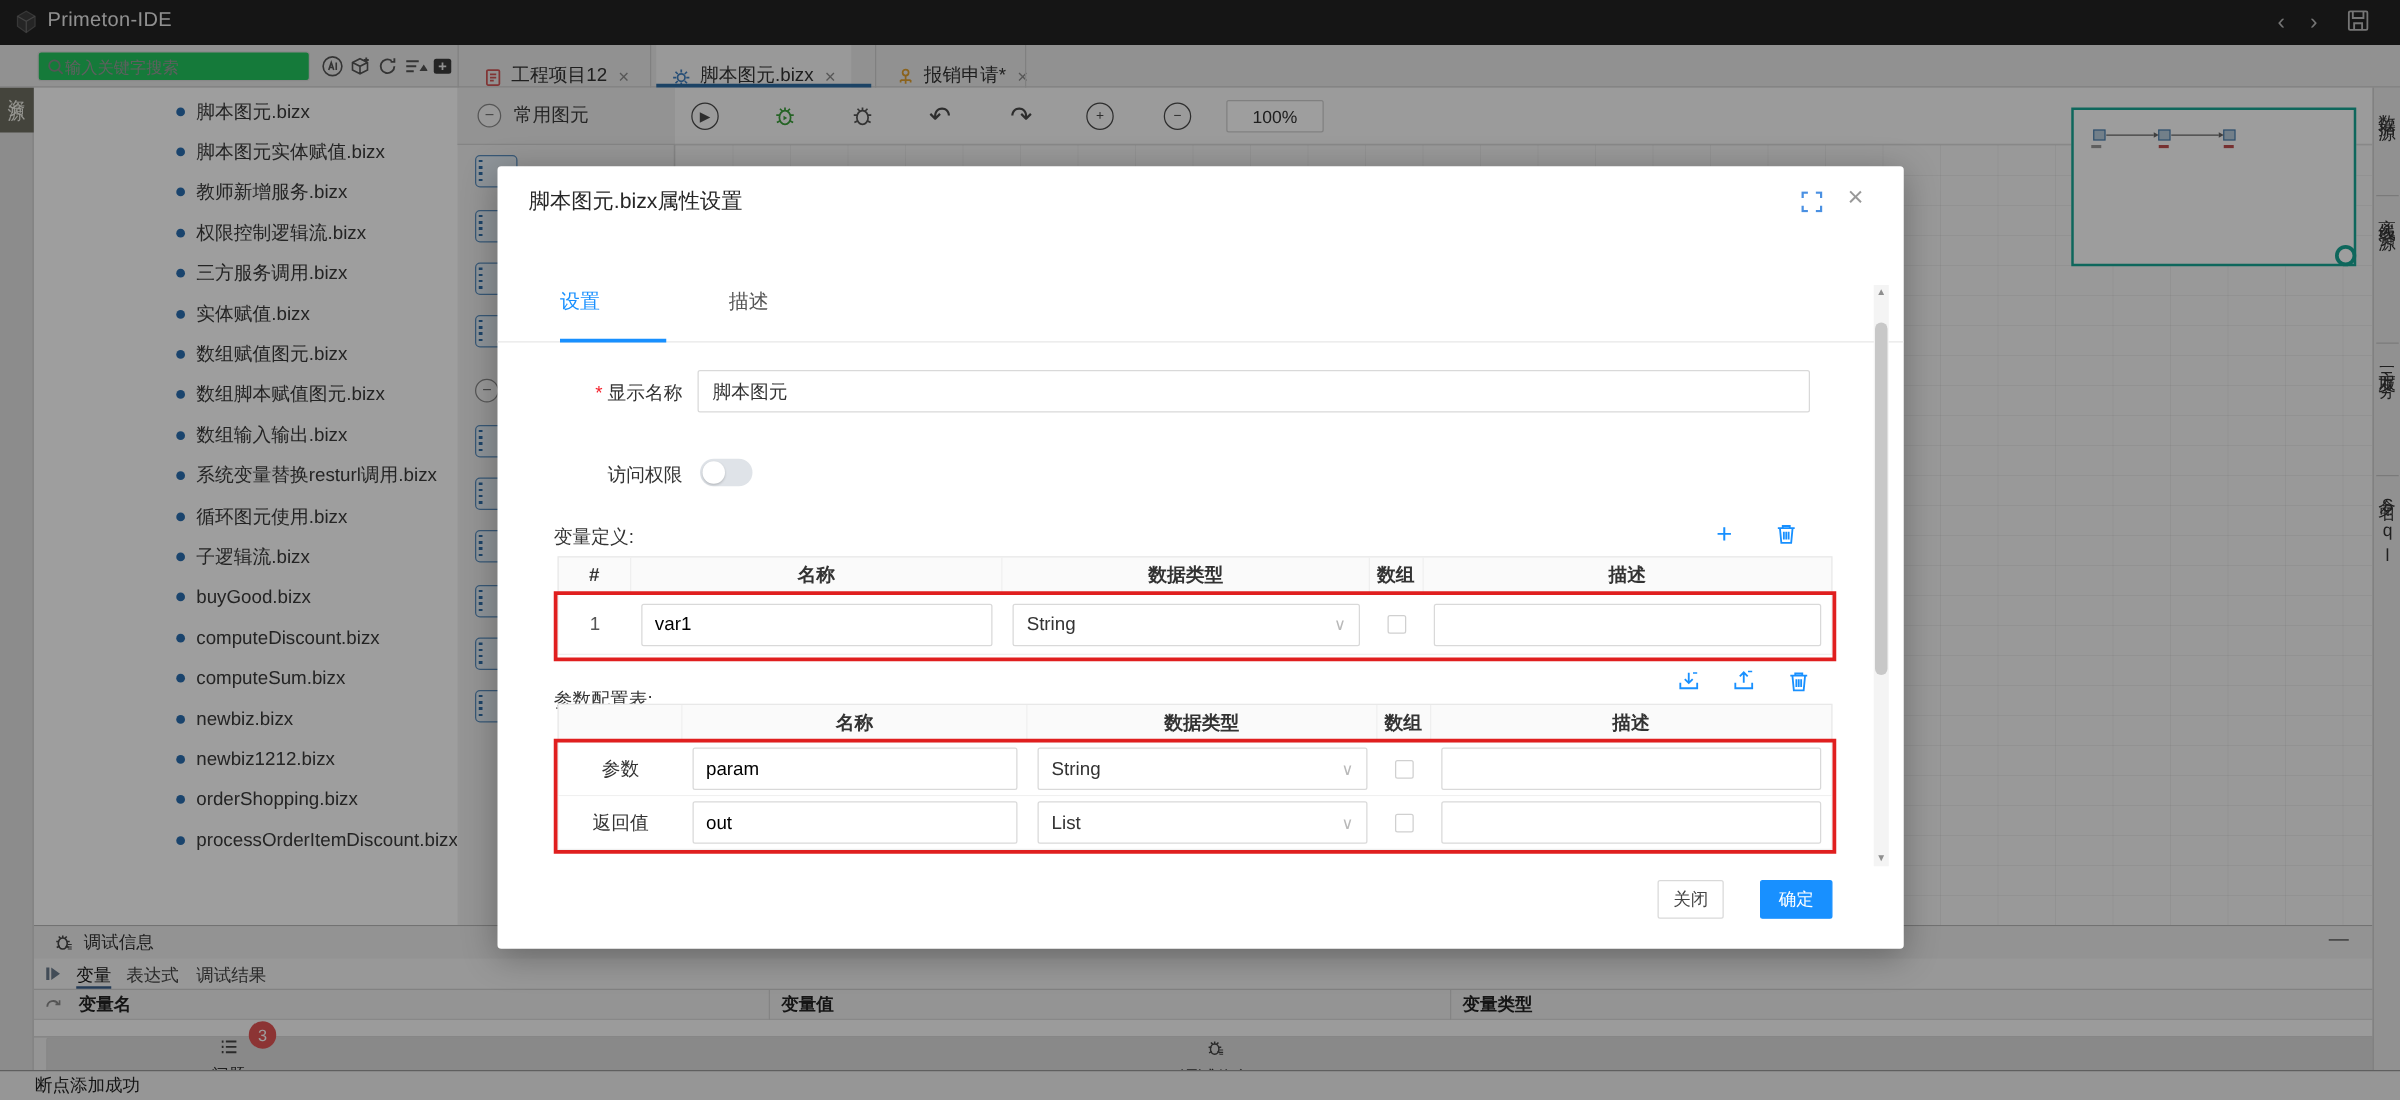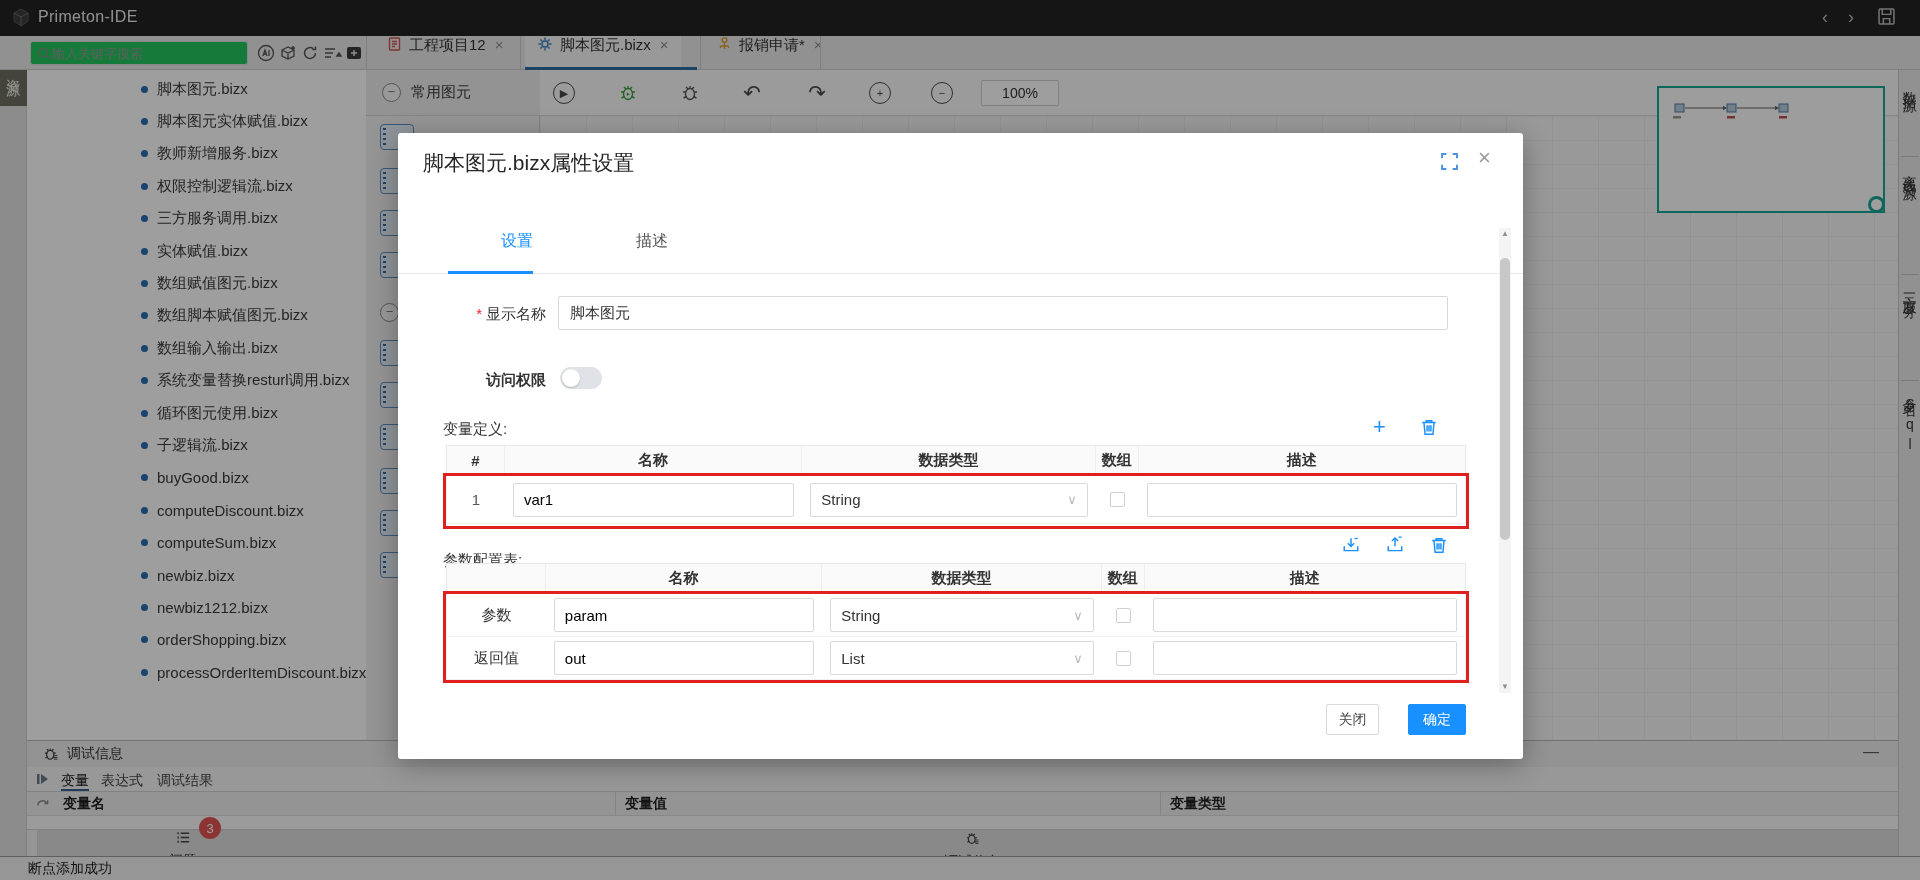--- a/index.html
+++ b/index.html
@@ -14,21 +14,21 @@
   .titlebar .app-title { position:absolute; left:38px; top:8px; font-size:16px; letter-spacing:.3px; }
   .tb-ico { position:absolute; top:6px; color:#bdbdbd; font-size:18px; line-height:22px; cursor:pointer; }
 
   
   .topbar { left:0; top:36px; width:1920px; height:34px; background:#ebebeb; border-bottom:1px solid #cfcfcf; z-index:4; }
   .searchbox { position:absolute; left:30px; top:5px; width:218px; height:24px; background:#22c55e; border:1px solid #dcdcdc; border-radius:3px; display:flex; align-items:center; padding:0 6px; }
   .searchbox input { border:none; outline:none; background:transparent; font-size:13px; color:#444; width:180px; font-family:inherit; }
   .searchbox input::placeholder { color:#9a9a9a; }
   .mini-ico { position:absolute; top:7px; width:20px; height:20px; color:#555; cursor:pointer; }
   .vdiv { position:absolute; top:0; width:1px; height:34px; background:#cfcfcf; }
-  .etab { position:absolute; top:0; height:34px; display:flex; align-items:flex-start; gap:7px; padding:0 12px; font-size:15px; color:#333; cursor:pointer; }
+  .etab { position:absolute; top:0; height:34px; display:flex; align-items:flex-end; gap:7px; padding:0 12px; font-size:15px; color:#333; cursor:pointer; }
   .etab.active { background:#f7f7f7; }
   .etab .x { color:#8d8d8d; font-size:15px; margin-left:2px; }
   .etab-underline { position:absolute; left:525px; top:67px; width:172px; height:3px; background:#2e6da4; }
 
   
   .lrail { left:0; top:36px; width:27px; height:820px; background:#e3e3e3; border-right:1px solid #cfcfcf; z-index:3; }
   .lrail-chip { position:absolute; left:0; top:2px; width:27px; height:68px; background:#6e6e62; color:#f2f2ea; display:flex; align-items:center; justify-content:center; cursor:pointer; }
   .vtext { writing-mode:vertical-rl; text-orientation:upright; letter-spacing:4px; font-size:14px; }
 
   
@@ -70,24 +70,24 @@
   .dbg-empty { position:absolute; left:0; top:75px; width:100%; height:13px; background:#fbfbfb; }
   .dbg-bottom { position:absolute; left:0; top:88px; width:100%; height:28px; background:#f1f1f1; border-top:1px solid #cfcfcf; }
   .dbg-btab { position:absolute; top:0; height:28px; display:flex; align-items:center; gap:7px; padding:0 14px; cursor:pointer;flex-direction:column; }
   .dbg-btab.sel { background:#dedede; }
   .badge { position:absolute; left:172px; top:-13px; width:22px; height:22px; border-radius:50%; background:#e25555; color:#fff; font-size:13px; display:flex; align-items:center; justify-content:center; z-index:6; }
   .statusbar { left:0; top:856px; width:1920px; height:24px; background:#f3f3f3; border-top:1px solid #9a9a9a; z-index:3; font-size:14px; color:#222; padding:3px 0 0 28px; }
 
   
   .overlay { left:0; top:0; width:1920px; height:880px; background:rgba(0,0,0,.38); z-index:40; }
   .modal { left:398px; top:133px; width:1125px; height:626px; background:#fff; border-radius:3px; box-shadow:0 6px 28px rgba(0,0,0,.3); z-index:50; font-size:15px; color:#333; }
-  .modal-title { position:absolute; left:25px; top:16px; font-size:21px; color:#262626; }
+  .modal-title { position:absolute; left:25px; top:16px; font-size:17px; color:#262626; }
   .m-close { position:absolute; left:1080px; top:12px; font-size:22px; color:#999; cursor:pointer; }
   .m-expand { position:absolute; left:1043px; top:20px; cursor:pointer; color:#4a90e2; }
-  .m-tab { position:absolute; top:98px; width:85px; height:36px; text-align:right; font-size:16px; color:#555; cursor:pointer; }
+  .m-tab { position:absolute; top:98px; width:85px; height:36px; text-align:left; font-size:16px; color:#555; cursor:pointer; }
   .m-tab.active { color:#1890ff; }
   .m-tab-line { position:absolute; left:0; top:140px; width:1125px; height:1px; background:#e8e8e8; }
   .m-tab-ul { position:absolute; left:50px; top:138px; width:85px; height:3px; background:#1890ff; }
   .m-label { position:absolute; width:148px; text-align:right; color:#333; }
   .req { color:#f5222d; margin-right:4px; }
   .m-input { position:absolute; height:34px; border:1px solid #d9d9d9; border-radius:2px; padding:0 11px; font-size:15px; color:#333; outline:none; background:#fff; font-family:inherit; }
   .toggle { position:absolute; left:162px; top:234px; width:42px; height:22px; background:#dfe3e8; border-radius:11px; cursor:pointer; }
   .toggle .knob { position:absolute; left:2px; top:2px; width:18px; height:18px; border-radius:50%; background:#fff; box-shadow:0 1px 2px rgba(0,0,0,.2); }
   .sec-label { position:absolute; color:#333; font-size:15px; }
   .blue-ico { position:absolute; color:#1890ff; cursor:pointer; }
@@ -456,21 +456,21 @@
     <div class="m-tab active" style="left:50px;">设置</div>
     <div class="m-tab" style="left:185px;">描述</div>
     <div class="m-tab-line"></div>
     <div class="m-tab-ul"></div>
 
     <div class="m-label" style="left:0px; top:172px;">
       <span class="req">*</span><span>显示名称</span>
     </div>
     <input class="m-input" style="left: 160px; top: 163px; width: 890px;" value="脚本图元">
 
-    <div class="m-label" style="left:0px; top:238px;font-weight:bold;"><span>访问权限</span></div>
+    <div class="m-label" style="left:0px; top:238px;"><span>访问权限</span></div>
     <div class="toggle">
         <span class="knob"></span>
       </div>
 
     <div class="sec-label" style="left:45px; top:287px;">变量定义:</div>
     <span class="blue-ico" style="left:975px; top:281px; font-size:22px;">+</span>
     <span class="blue-ico" style="left:1022px; top:285px;">
       <svg width="18" height="18" viewBox="0 0 16 16" fill="none" stroke="#1890ff" stroke-width="1.3">
           <path d="M2 4 h12 M5.5 4 V2.5 h5 V4 M3.5 4 l1 10.5 h7 l1 -10.5 M6.3 6.5 v5.5 M8 6.5 v5.5 M9.7 6.5 v5.5"></path>
         </svg>

